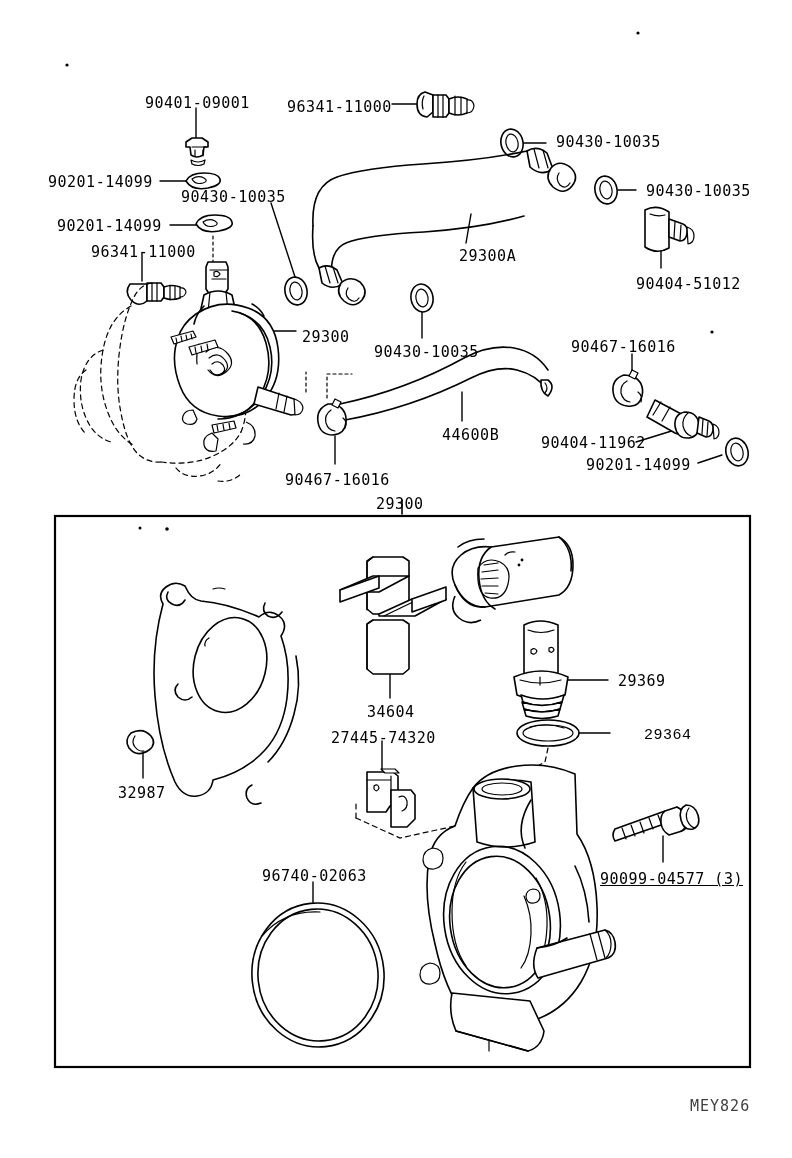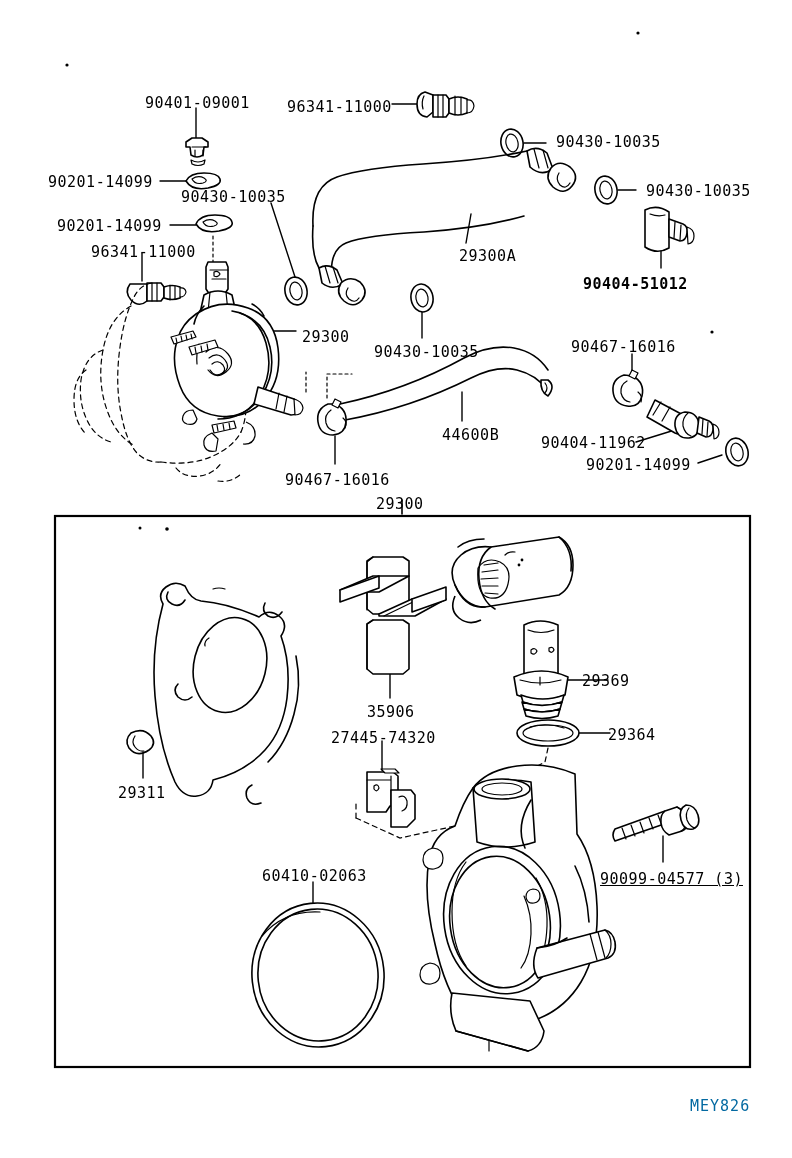--- a/index.html
+++ b/index.html
@@ -16,21 +16,21 @@
     letter-spacing:0.5px;
     color:#000;
     white-space:nowrap;
     line-height:1;
   }
   .footer-code{
     position:absolute;
     font-family:"DejaVu Sans Mono","Liberation Mono",monospace;
     font-size:15px;
     letter-spacing:1px;
-    color:#0369a1;
+    color:#404040;
     white-space:nowrap;
   }
   svg{display:block;}
 </style>
 </head>
 <body>
 
 <svg id="sheet" viewBox="0 0 792 1158" xmlns="http://www.w3.org/2000/svg">
   <defs>
     <style>
@@ -420,30 +420,30 @@
 <div id="label-layer">
     <div class="lbl" style="left: 145px; top: 96px;">90401-09001</div>
     <div class="lbl" style="left: 287px; top: 100px;">96341-11000</div>
     <div class="lbl" style="left: 556px; top: 135px;">90430-10035</div>
     <div class="lbl" style="left: 48px; top: 175px;">90201-14099</div>
     <div class="lbl" style="left: 181px; top: 190px;">90430-10035</div>
     <div class="lbl" style="left: 646px; top: 184px;">90430-10035</div>
     <div class="lbl" style="left: 57px; top: 219px;">90201-14099</div>
     <div class="lbl" style="left: 91px; top: 245px;">96341-11000</div>
     <div class="lbl" style="left: 442px; top: 249px; margin-left: 17px;">29300A</div>
-    <div class="lbl" style="left: 583px; top: 277px; font-weight: bold;">90404-51012</div>
+    <div class="lbl" style="left: 636px; top: 277px;">90404-51012</div>
     <div class="lbl" style="left: 302px; top: 330px;">29300</div>
     <div class="lbl" style="left: 374px; top: 345px;">90430-10035</div>
     <div class="lbl" style="left: 571px; top: 340px;">90467-16016</div>
     <div class="lbl" style="left: 442px; top: 428px;">44600B</div>
     <div class="lbl" style="left: 541px; top: 436px;">90404-11962</div>
     <div class="lbl" style="left: 586px; top: 458px;">90201-14099</div>
     <div class="lbl" style="left: 285px; top: 473px;">90467-16016</div>
-    <div class="lbl" style="left: 367px; top: 705px;">35906</div>
+    <div class="lbl" style="left: 367px; top: 705px;">34604</div>
     <div class="lbl" style="left: 331px; top: 731px;">27445-74320</div>
-    <div class="lbl" style="left: 582px; top: 674px;">29369</div>
-    <div class="lbl" style="left: 608px; top: 728px;">29364</div>
-    <div class="lbl" style="left: 118px; top: 786px;">29311</div>
+    <div class="lbl" style="left: 618px; top: 674px;">29369</div>
+    <div class="lbl" style="left: 644px; top: 728px; font-family: Liberation Mono, monospace;">29364</div>
+    <div class="lbl" style="left: 118px; top: 786px;">32987</div>
     <div class="lbl" style="left: 600px; top: 872px; text-decoration: underline;">90099-04577 (3)</div>
-    <div class="lbl" style="left: 262px; top: 869px;">60410-02063</div>
+    <div class="lbl" style="left: 262px; top: 869px;">96740-02063</div>
     <div class="lbl" style="left: 376px; top: 497px;">29300</div>
     <div class="footer-code" style="left: 690px; top: 1097px;">MEY826</div>
   </div>
 
 </body></html>

